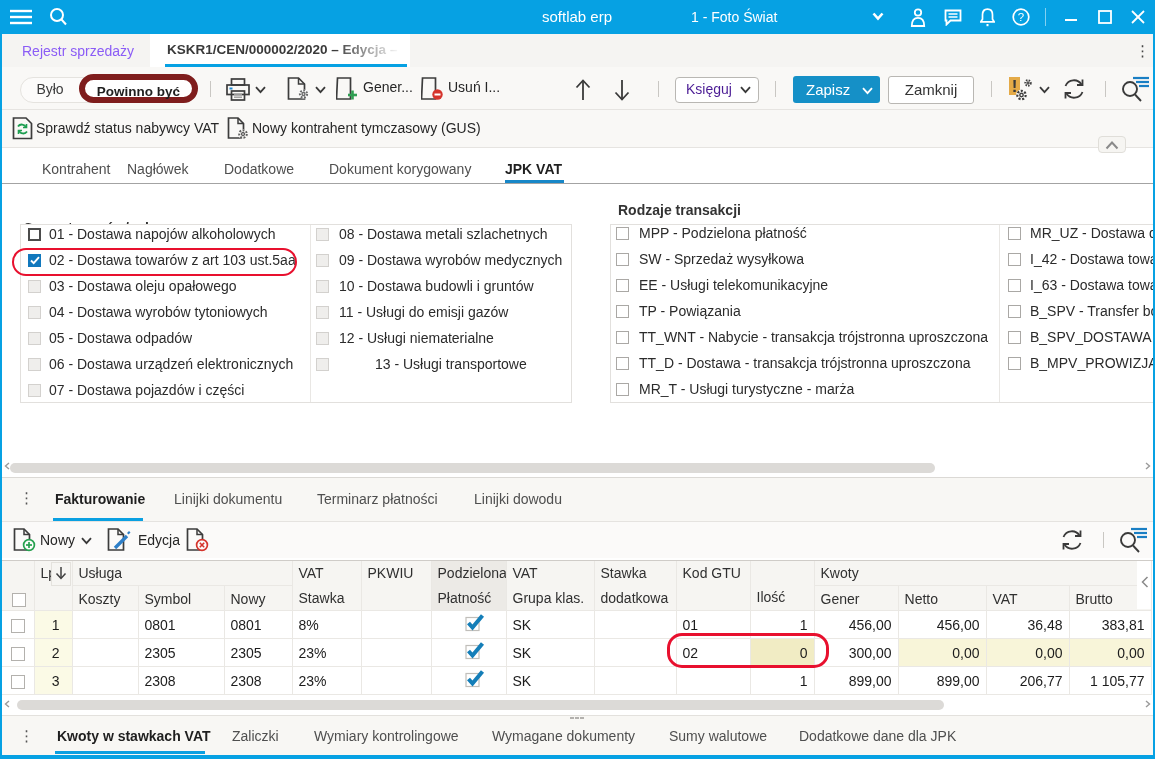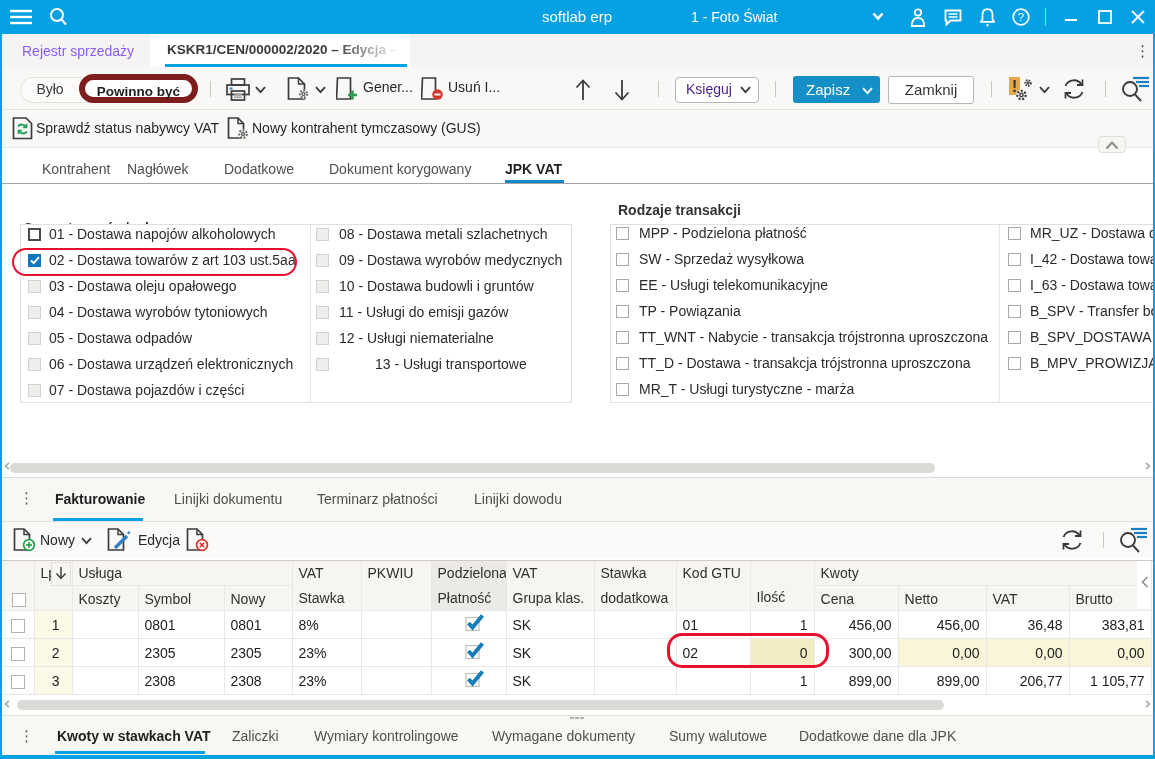--- a/index.html
+++ b/index.html
@@ -498,21 +498,21 @@
               <div>dodatkowa</div>
             </th>
         <th rowspan="2">Kod GTU</th>
         <th rowspan="2" style="vertical-align:bottom;padding:0 6px 5px 6px;">Ilość</th>
         <th colspan="4">Kwoty</th>
       </tr>
       <tr style="height:25px;padding-left:6px;">
         <th>Koszty</th>
             <th>Symbol</th>
             <th>Nowy</th>
-        <th>Cena</th>
+        <th>Gener</th>
             <th>Netto</th>
             <th>VAT</th>
             <th>Brutto</th>
       </tr>
       <tr>
         <td class="cbc"><span class="rcb"></span></td>
             <td class="lp">1</td>
             <td></td>
             <td>0801</td>
             <td>0801</td>

